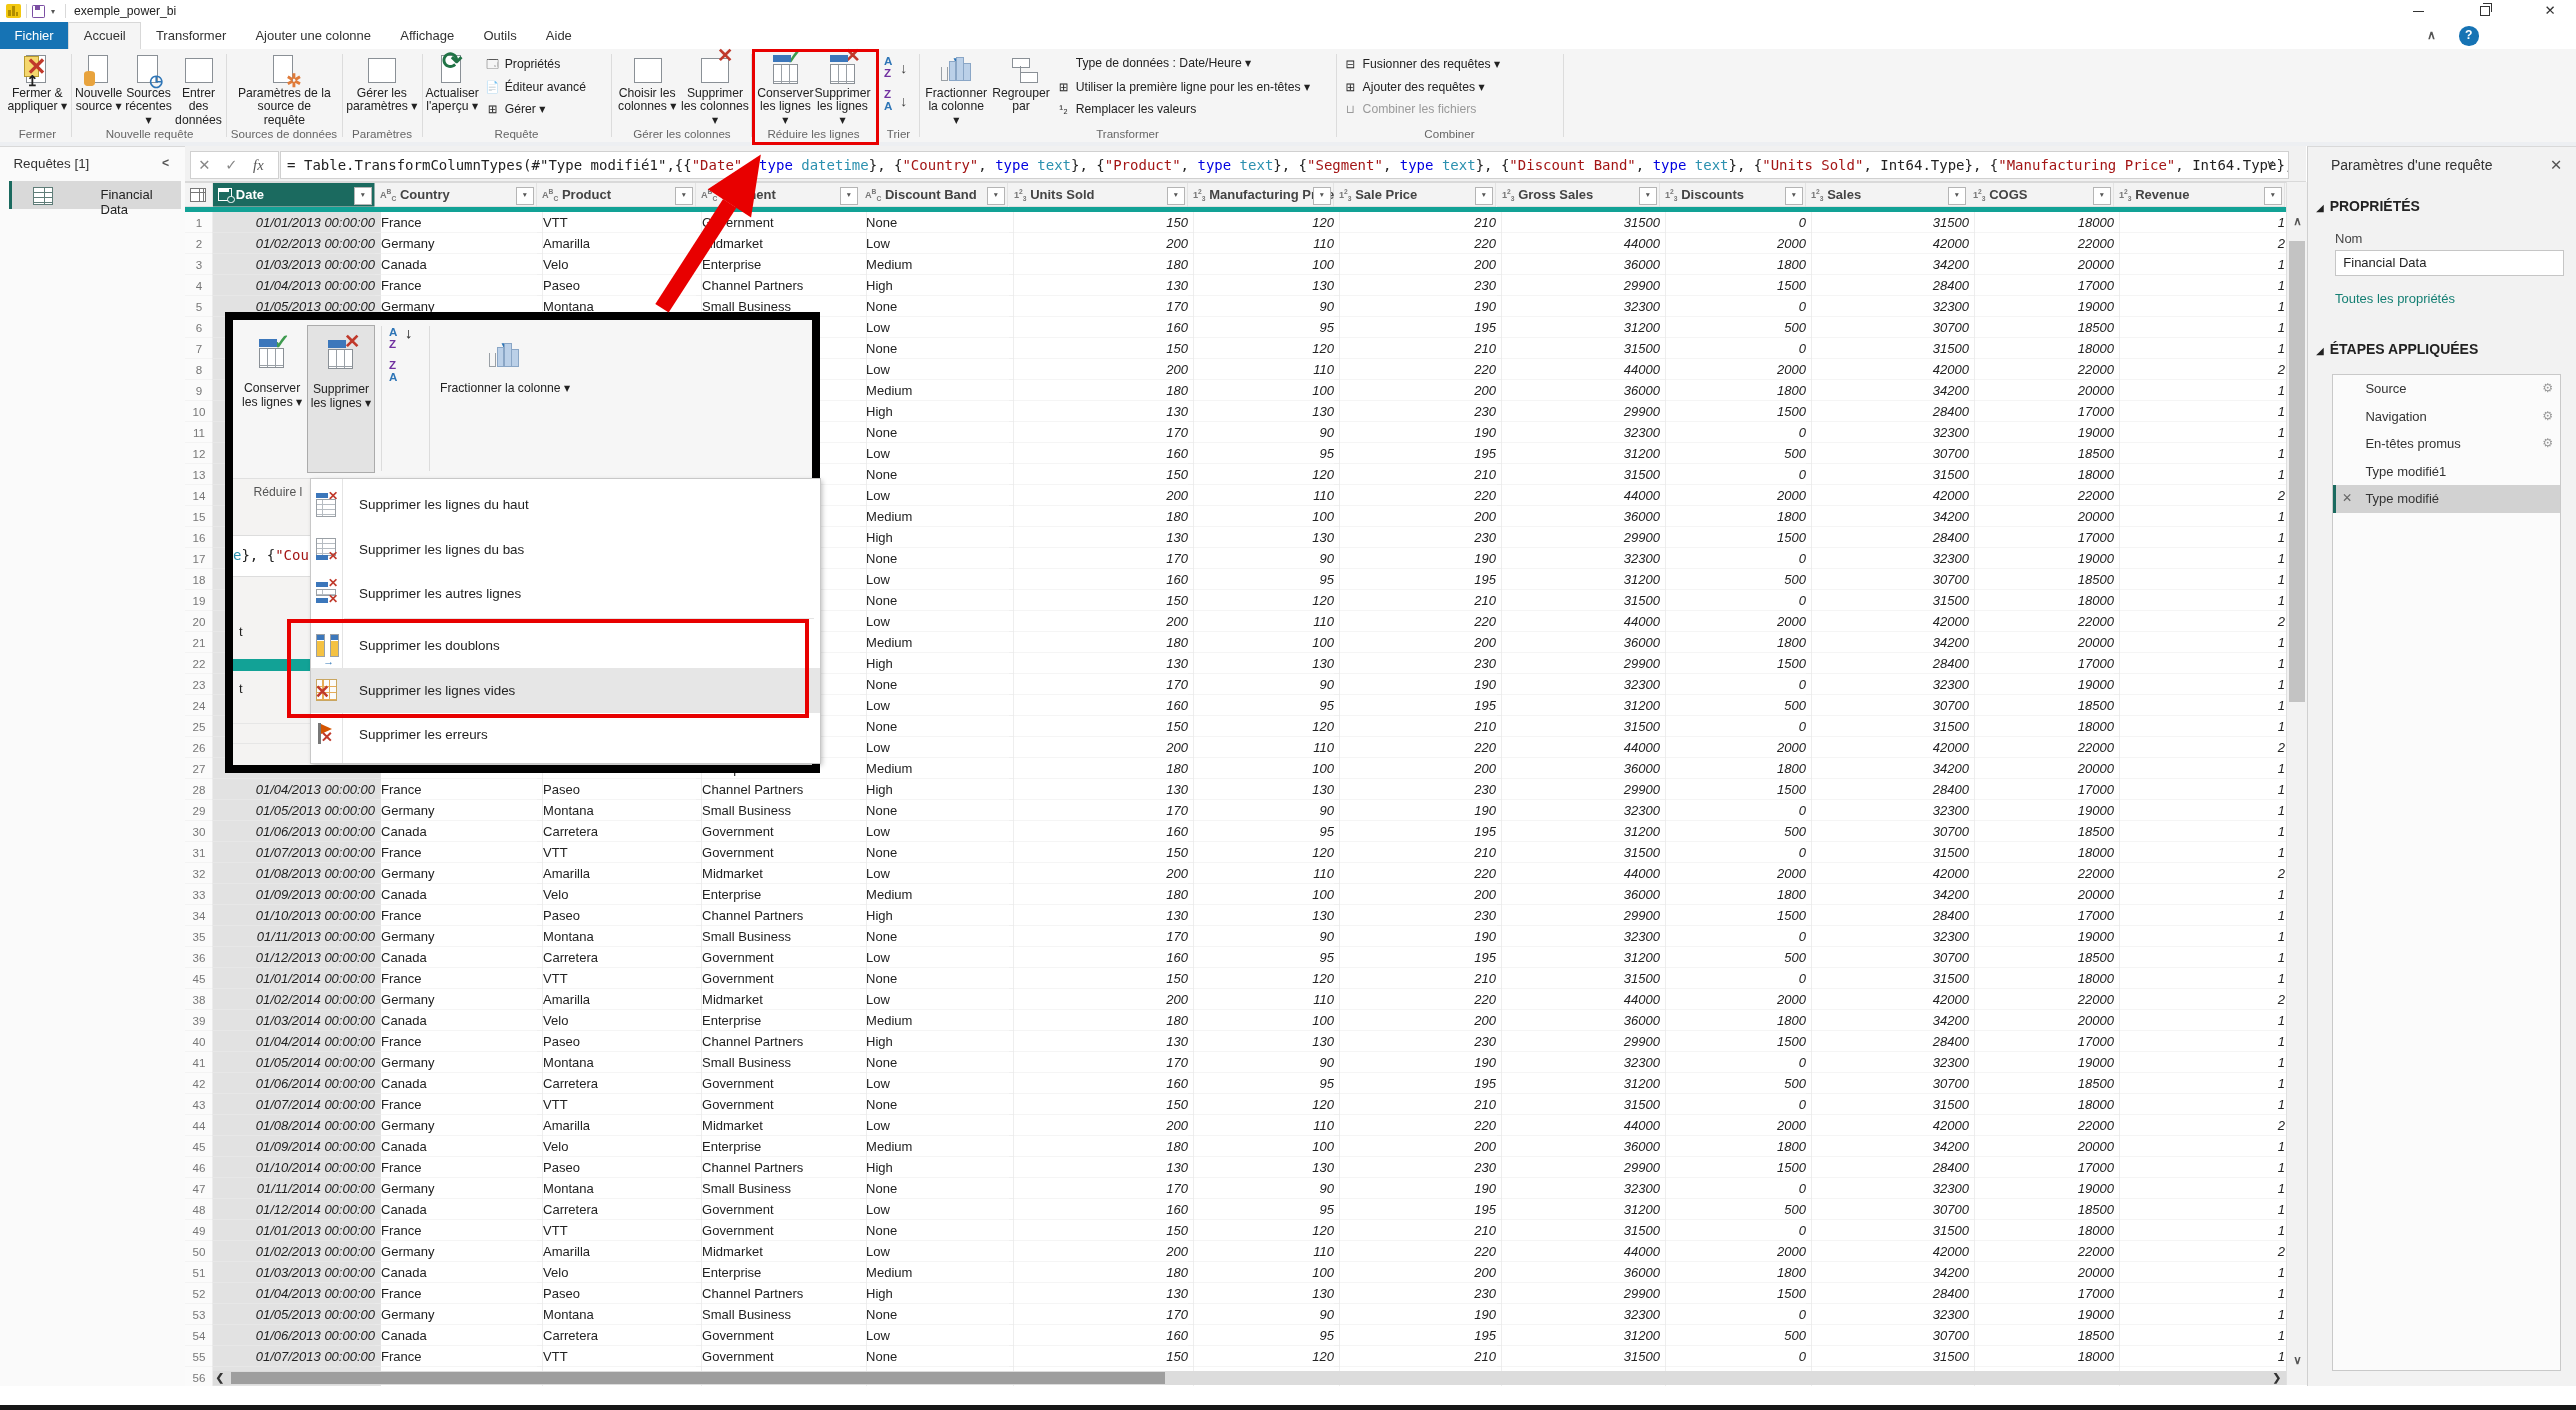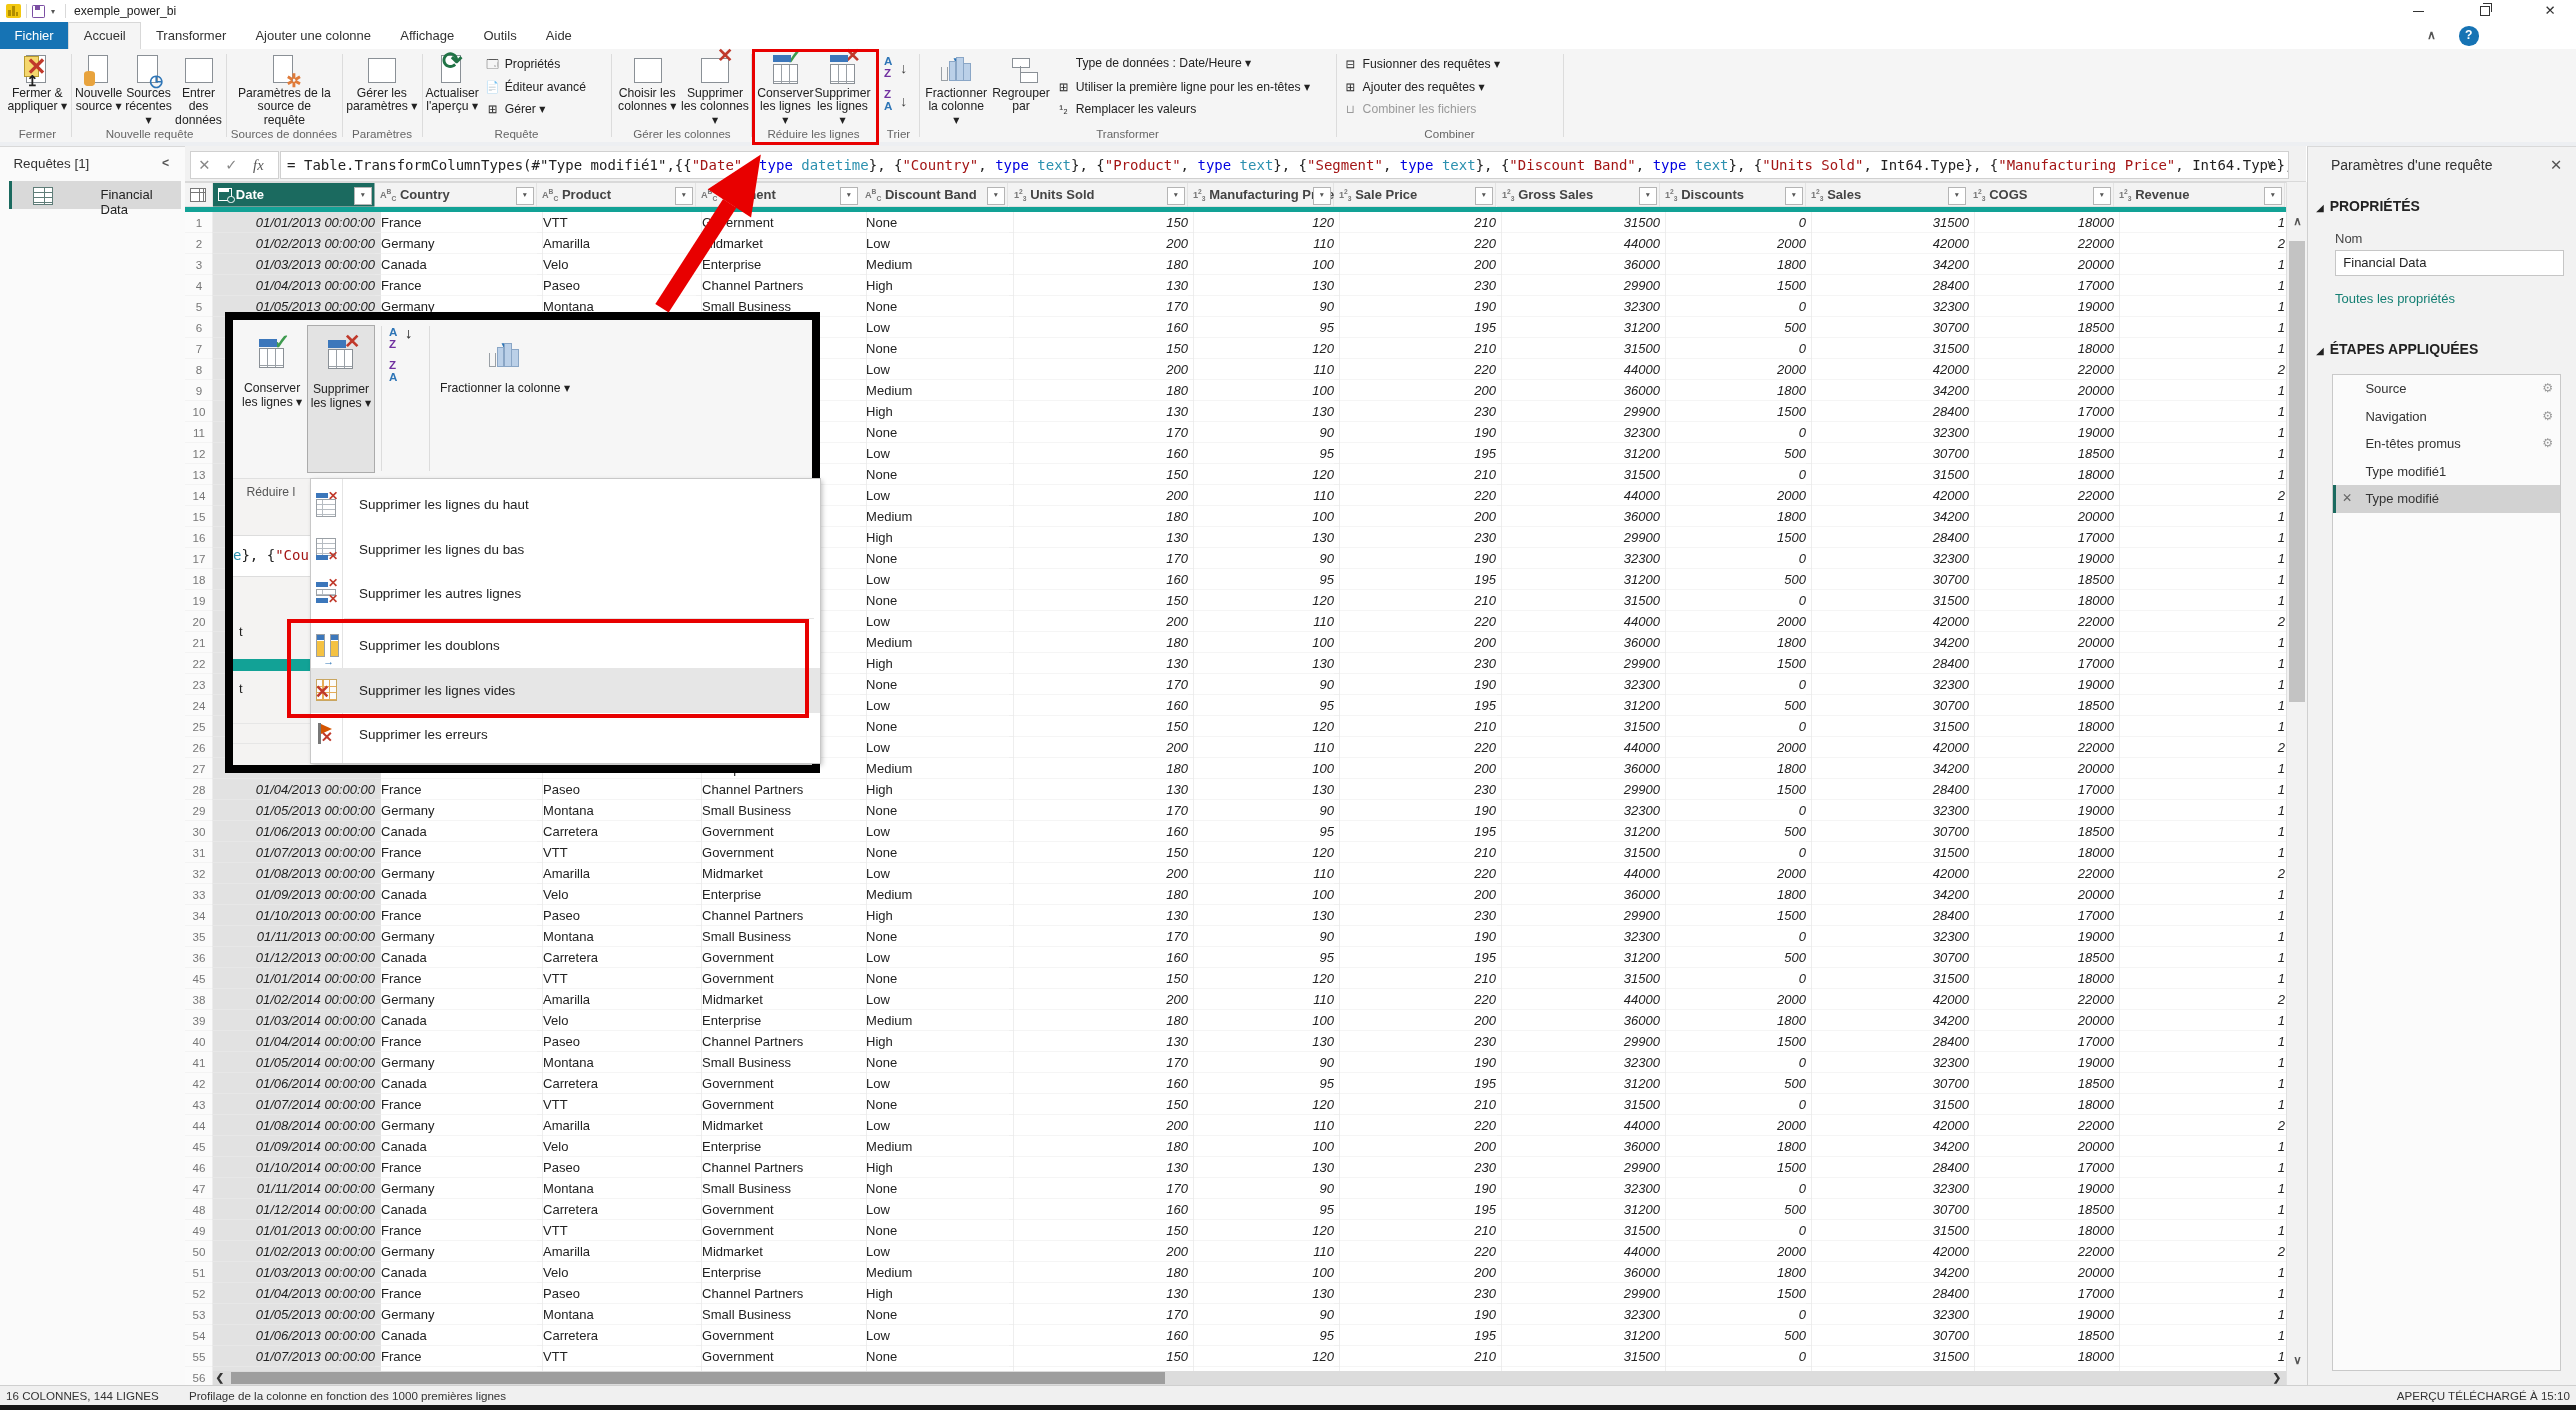--- a/index.html
+++ b/index.html
@@ -155,21 +155,21 @@
   #bottom-strip{left:0;top:1405px;width:2576px;height:5.5px;background:#161616;}
 
   
   #popup{left:225px;top:312px;width:595px;height:461px;background:#F4F3F2;border:8.5px solid #000;box-sizing:border-box;z-index:40;}
   #popup-ribbon{position:absolute;left:0;top:0;width:578px;height:158px;background:#F6F6F6;border-bottom:0.6px solid #E0E0E0;}
   .pbtn{position:absolute;top:4.9px;width:66px;height:146px;text-align:center;font-size:12.2px;line-height:14px;color:#222;}
   .pbtn .bicon{width:34px;height:34px;margin-top:13.4px;}
   .pbtn.hl{background:#E3E3E3;border:0.6px solid #ABABAB;}
   .pbtn .blabel{margin-top:8.5px;}
   #popup .psep{position:absolute;top:6.1px;width:0.6px;height:145px;background:#DCDCDC;}
-  #pp-group-label{position:absolute;left:13.4px;top:165px;width:63px;overflow:hidden;white-space:nowrap;font-size:12.2px;color:#555;}
+  #pp-group-label{position:absolute;left:13.4px;top:165px;width:63px;overflow:hidden;white-space:nowrap;font-size:12.2px;color:#555;text-align:center;}
   #pp-frag{position:absolute;left:0;top:215px;width:77px;height:40px;background:#fff;border-top:0.6px solid #ddd;border-bottom:0.6px solid #ddd;
      font-family:"DejaVu Sans Mono","Liberation Mono",monospace;font-size:14px;line-height:39px;white-space:nowrap;}
   #pp-frag .s{color:#A31515;} #pp-frag .ty{color:#2B91AF;}
   .pp-t{position:absolute;font-size:13px;color:#222;}
   #pp-teal{position:absolute;left:0;top:339px;width:77px;height:12.2px;background:#12A296;}
   .pp-gridrow{position:absolute;left:0;width:77px;height:0.6px;background:#E6E6E6;}
   #popup-menu{position:absolute;left:77px;top:158px;width:511px;height:286px;background:#fff;border:0.6px solid #C8C8C8;
       box-sizing:border-box;box-shadow:1.8px 1.8px 4.9px rgba(0,0,0,.25);}
   #popup-menu .gutter{position:absolute;left:0;top:0;width:30.5px;height:100%;border-right:0.6px solid #E4E4E4;}
   .mitem{position:absolute;left:0;width:509px;height:45px;font-size:13.4px;color:#222;line-height:45px;}
@@ -1339,25 +1339,20 @@
     </div>
     <div id="steps-box" class="abs">
         <div class="step"><span class="slabel">Source</span><span class="gear">⚙</span></div>
         <div class="step"><span class="slabel">Navigation</span><span class="gear">⚙</span></div>
         <div class="step"><span class="slabel">En-têtes promus</span><span class="gear">⚙</span></div>
         <div class="step"><span class="slabel">Type modifié1</span></div>
         <div class="step sel"><div class="bar"></div><span class="delx">✕</span><span class="slabel">Type modifié</span></div>
       </div>
   </div>
 
-  <div id="statusbar" class="abs">
-    <div id="sb-left" class="abs">16 COLONNES, 144 LIGNES</div>
-    <div id="sb-mid" class="abs">Profilage de la colonne en fonction des 1000 premières lignes</div>
-    <div id="sb-right">APERÇU TÉLÉCHARGÉ À 15:10</div>
-  </div>
   <div id="bottom-strip" class="abs"></div>
 
   <div id="popup" class="abs">
     <div id="popup-ribbon">
       <div class="pbtn" style="left:6.1px;">
         <div class="bicon b-tablehdr">
             <span class="acc acc-check">✓</span>
           </div>
         <div class="blabel">Conserver les lignes ▾</div>
       </div>

